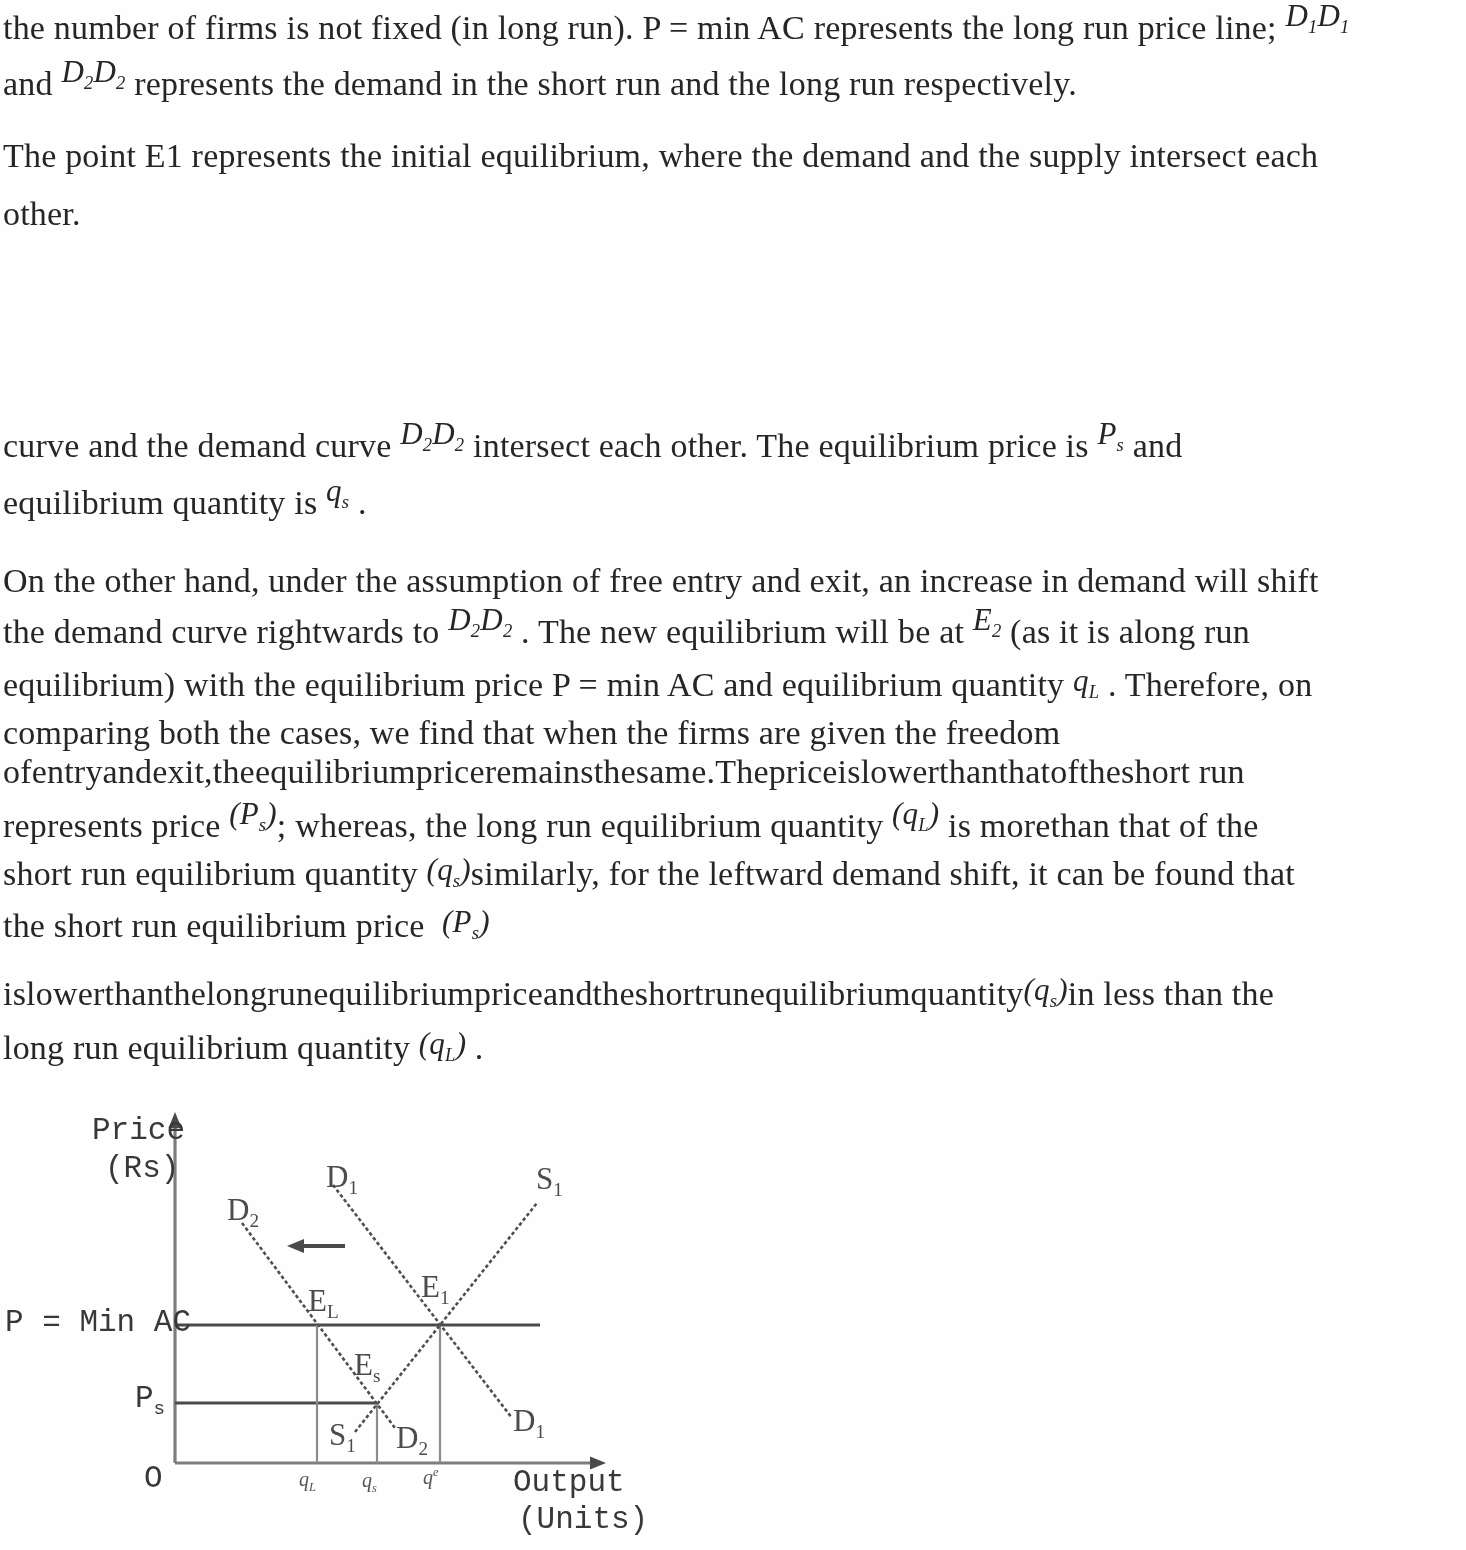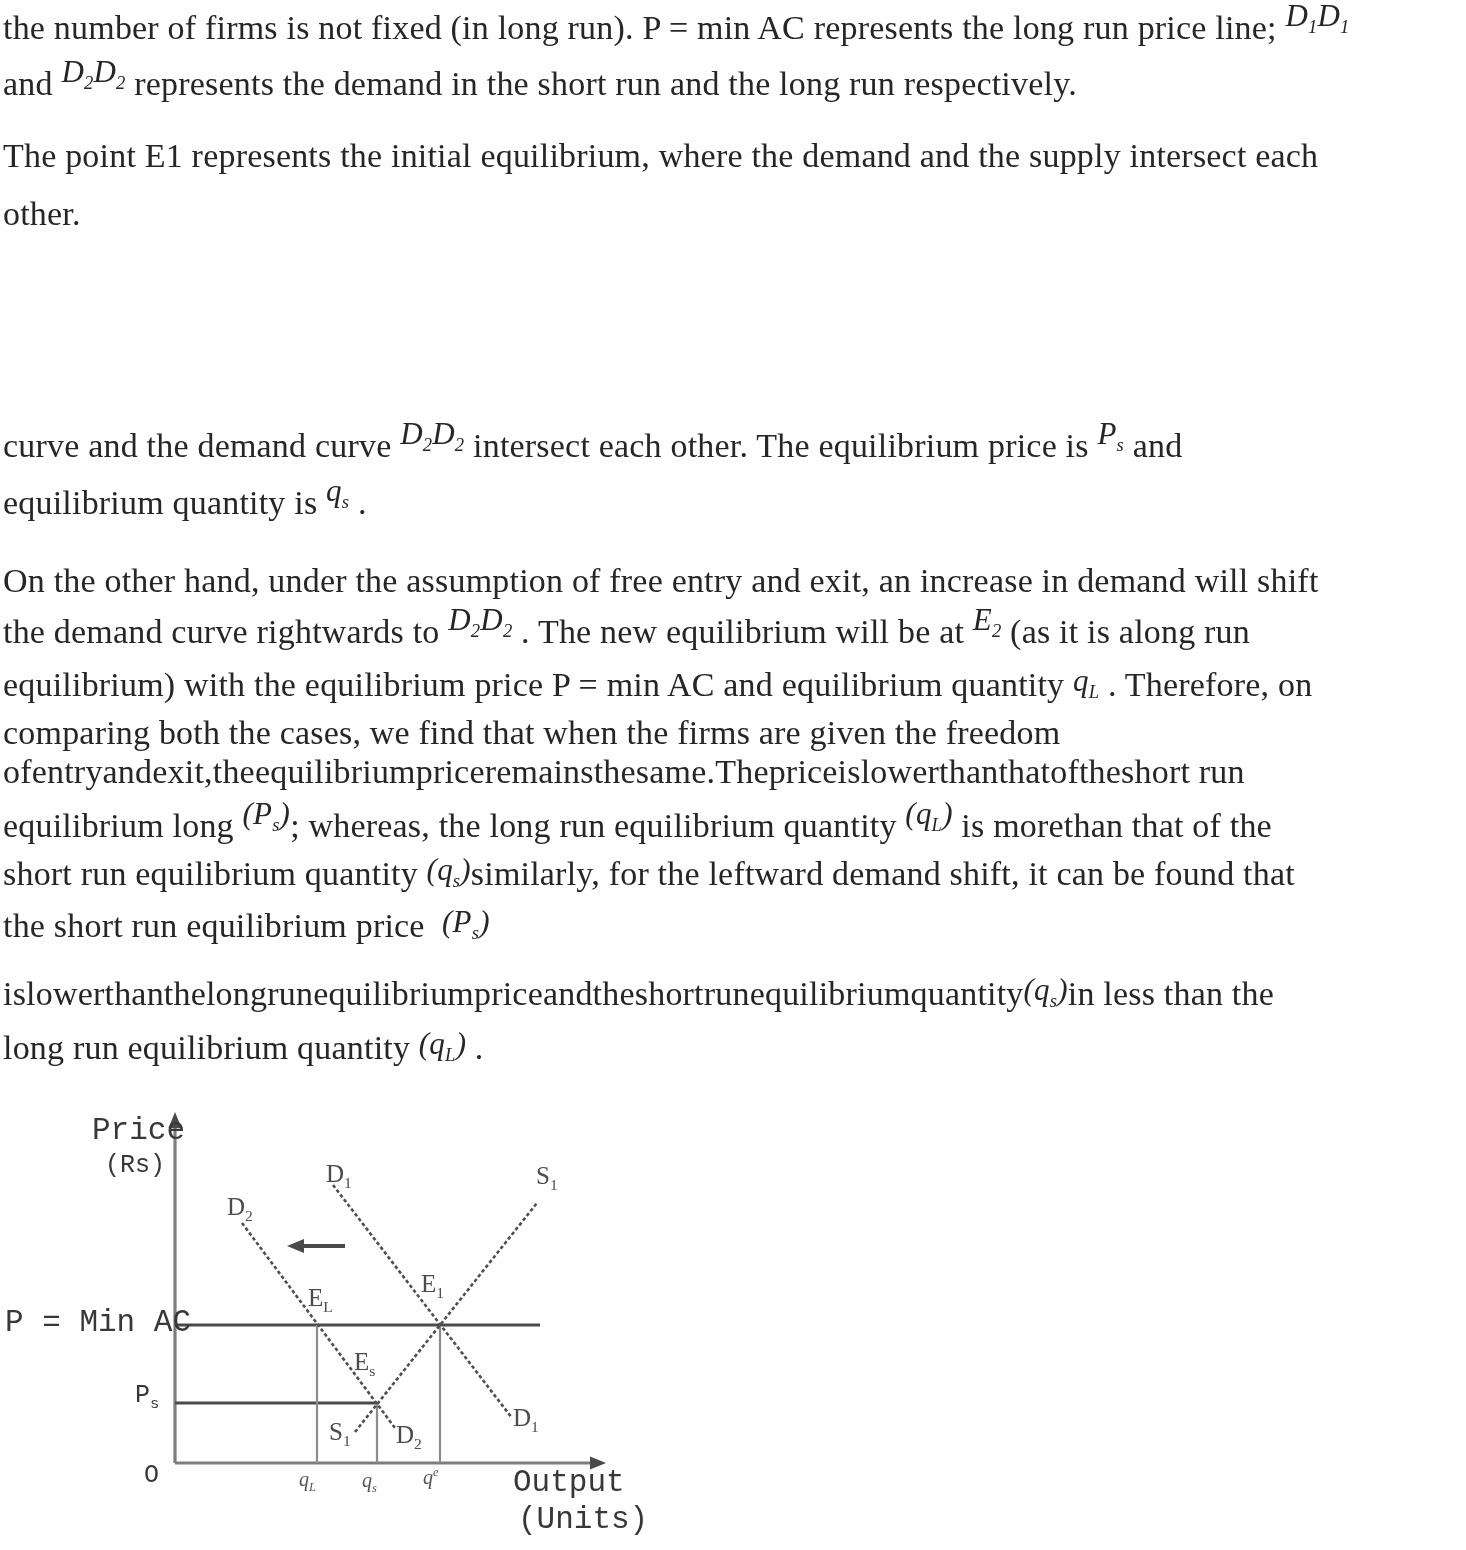--- a/index.html
+++ b/index.html
@@ -14,21 +14,21 @@
     font-size:34px;line-height:1.18;letter-spacing:0.2px;
   }
   .m{font-style:italic;font-size:31px;}
   .m sub,.m sup{font-size:60%;font-style:italic;}
   .hi{display:inline-block;transform:translateY(-13px);}
   .md{display:inline-block;transform:translateY(-5px);}
   
   .figure{position:absolute;left:0;top:1095px;width:660px;height:455px;}
   .figure svg{position:absolute;left:0;top:0;}
   .lbl{
-    position:absolute;font-size:25px;color:#4c4c4c;line-height:1;
+    position:absolute;font-size:31px;color:#4c4c4c;line-height:1;
     font-family:"Liberation Serif","DejaVu Serif",serif;white-space:nowrap;
   }
   .lbl sub{font-size:62%;}
   .lbl sup{font-size:62%;}
   .lbl.dark{color:#383838;font-family:Liberation Mono, monospace;}
   .lbl.big{font-size:31px;}
   .lbl.qlbl{font-style:italic;font-size:20px;color:#555;}
 </style>
 </head>
 <body>
@@ -40,21 +40,21 @@
     <div class="line" style="top:64px"><span>and </span><span class="m hi">D<sub>2</sub>D<sub>2</sub></span><span> represents the demand in the short run and the long run respectively.</span></div>
     <div class="line" style="top:136px"><span>The point E1 represents the initial equilibrium, where the demand and the supply intersect each</span></div>
     <div class="line" style="top:194px"><span>other.</span></div>
     <div class="line" style="top:426px"><span>curve and the demand curve </span><span class="m hi">D<sub>2</sub>D<sub>2</sub></span><span> intersect each other. The equilibrium price is </span><span class="m hi">P<sub>s</sub></span><span> and</span></div>
     <div class="line" style="top:483px"><span>equilibrium quantity is </span><span class="m hi">q<sub>s</sub></span><span> .</span></div>
     <div class="line" style="top:561px"><span>On the other hand, under the assumption of free entry and exit, an increase in demand will shift</span></div>
     <div class="line" style="top:612px"><span>the demand curve rightwards to </span><span class="m hi">D<sub>2</sub>D<sub>2</sub></span><span> . The new equilibrium will be at </span><span class="m hi">E<sub>2</sub></span><span> (as it is along run</span></div>
     <div class="line" style="top:665px"><span>equilibrium) with the equilibrium price P = min AC and equilibrium quantity </span><span class="m md">q<sub>L</sub></span><span> . Therefore, on</span></div>
     <div class="line" style="top:713px"><span>comparing both the cases, we find that when the firms are given the freedom</span></div>
     <div class="line" style="top:752px"><span>ofentryandexit,theequilibriumpriceremainsthesame.Thepriceislowerthanthatoftheshort run</span></div>
-    <div class="line" style="top:806px"><span>equilibrium long </span><span class="m hi">(P<sub>s</sub>)</span><span>; whereas, the long run equilibrium quantity </span><span class="m hi">(q<sub>L</sub>)</span><span> is morethan that of the</span></div>
+    <div class="line" style="top:806px"><span>represents price </span><span class="m hi">(P<sub>s</sub>)</span><span>; whereas, the long run equilibrium quantity </span><span class="m hi">(q<sub>L</sub>)</span><span> is morethan that of the</span></div>
     <div class="line" style="top:854px"><span>short run equilibrium quantity </span><span class="m md">(q<sub>s</sub>)</span><span>similarly, for the leftward demand shift, it can be found that</span></div>
     <div class="line" style="top:906px"><span>the short run equilibrium price &nbsp;</span><span class="m md">(P<sub>s</sub>)</span></div>
     <div class="line" style="top:974px"><span>islowerthanthelongrunequilibriumpriceandtheshortrunequilibriumquantity</span><span class="m md">(q<sub>s</sub>)</span><span>in less than the</span></div>
     <div class="line" style="top:1028px"><span>long run equilibrium quantity </span><span class="m md">(q<sub>L</sub>)</span><span> .</span></div>
   </div>
 
   <div class="figure">
     <svg width="660" height="455" viewBox="0 0 660 455">
 
       <line x1="175" y1="28" x2="175" y2="368" stroke="#7d7d7d" stroke-width="3.2"></line>

